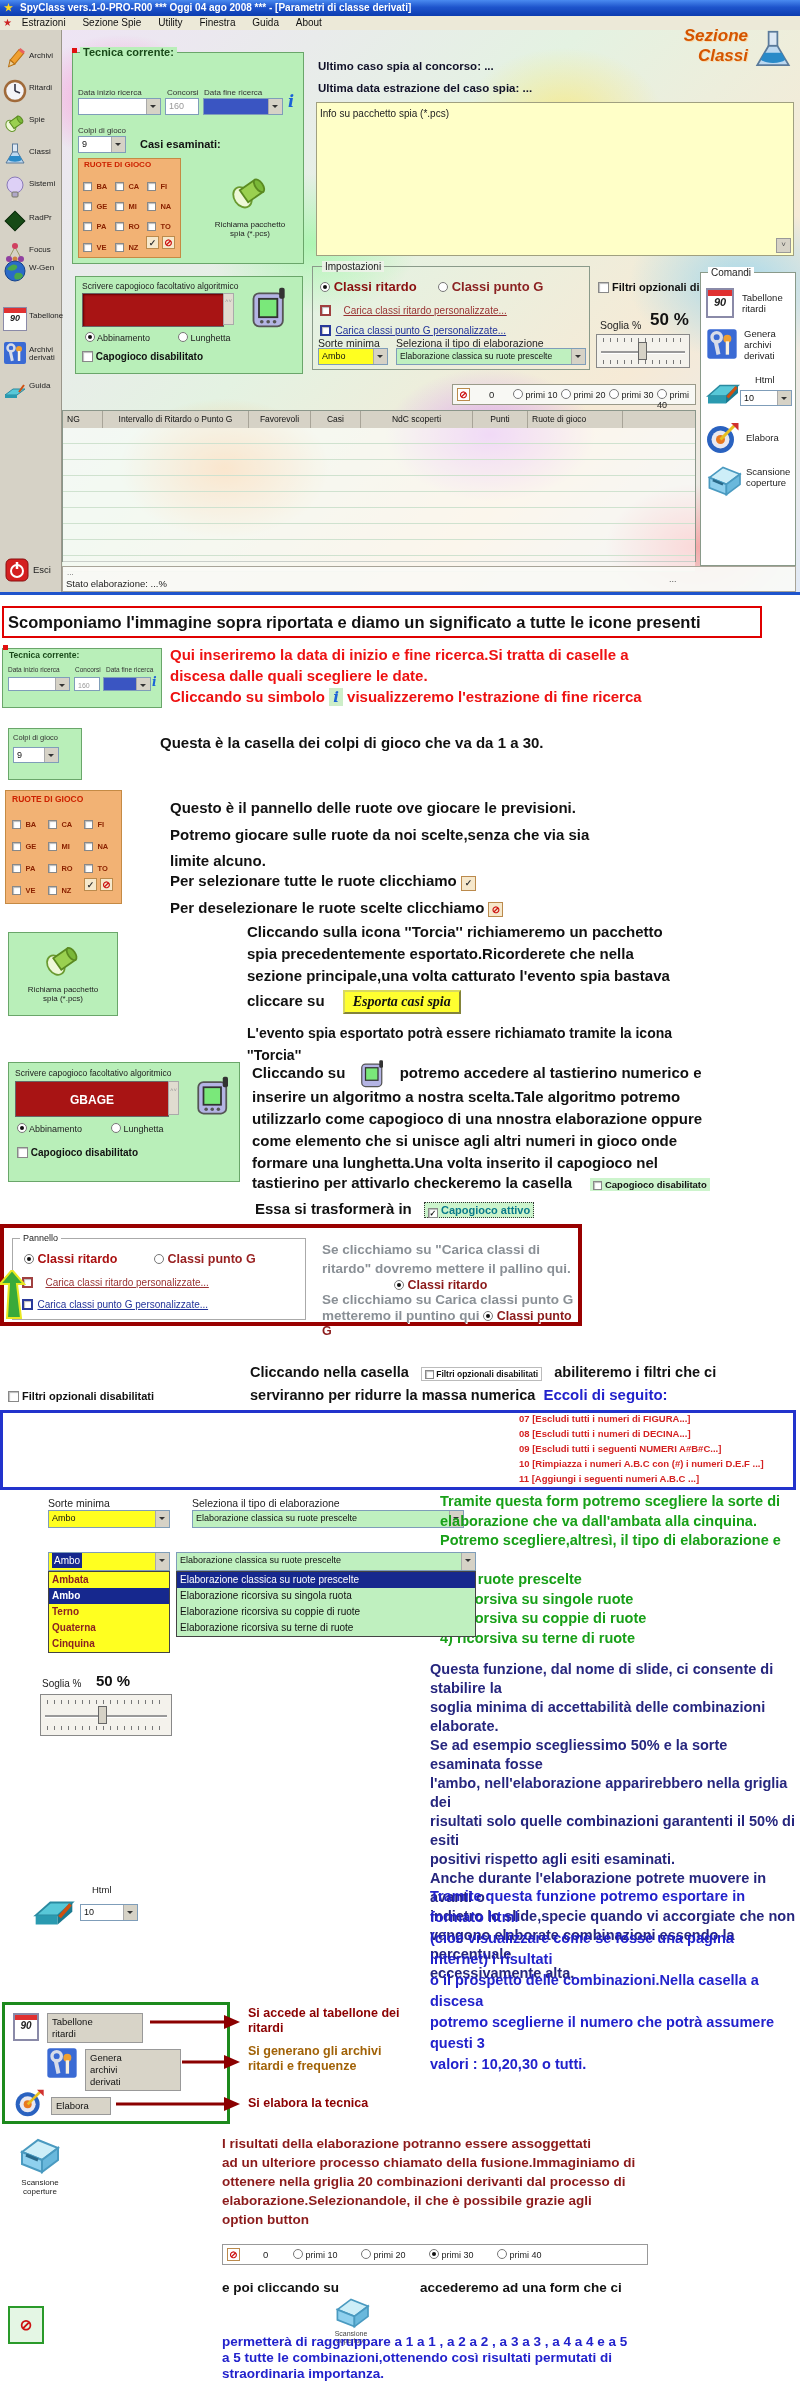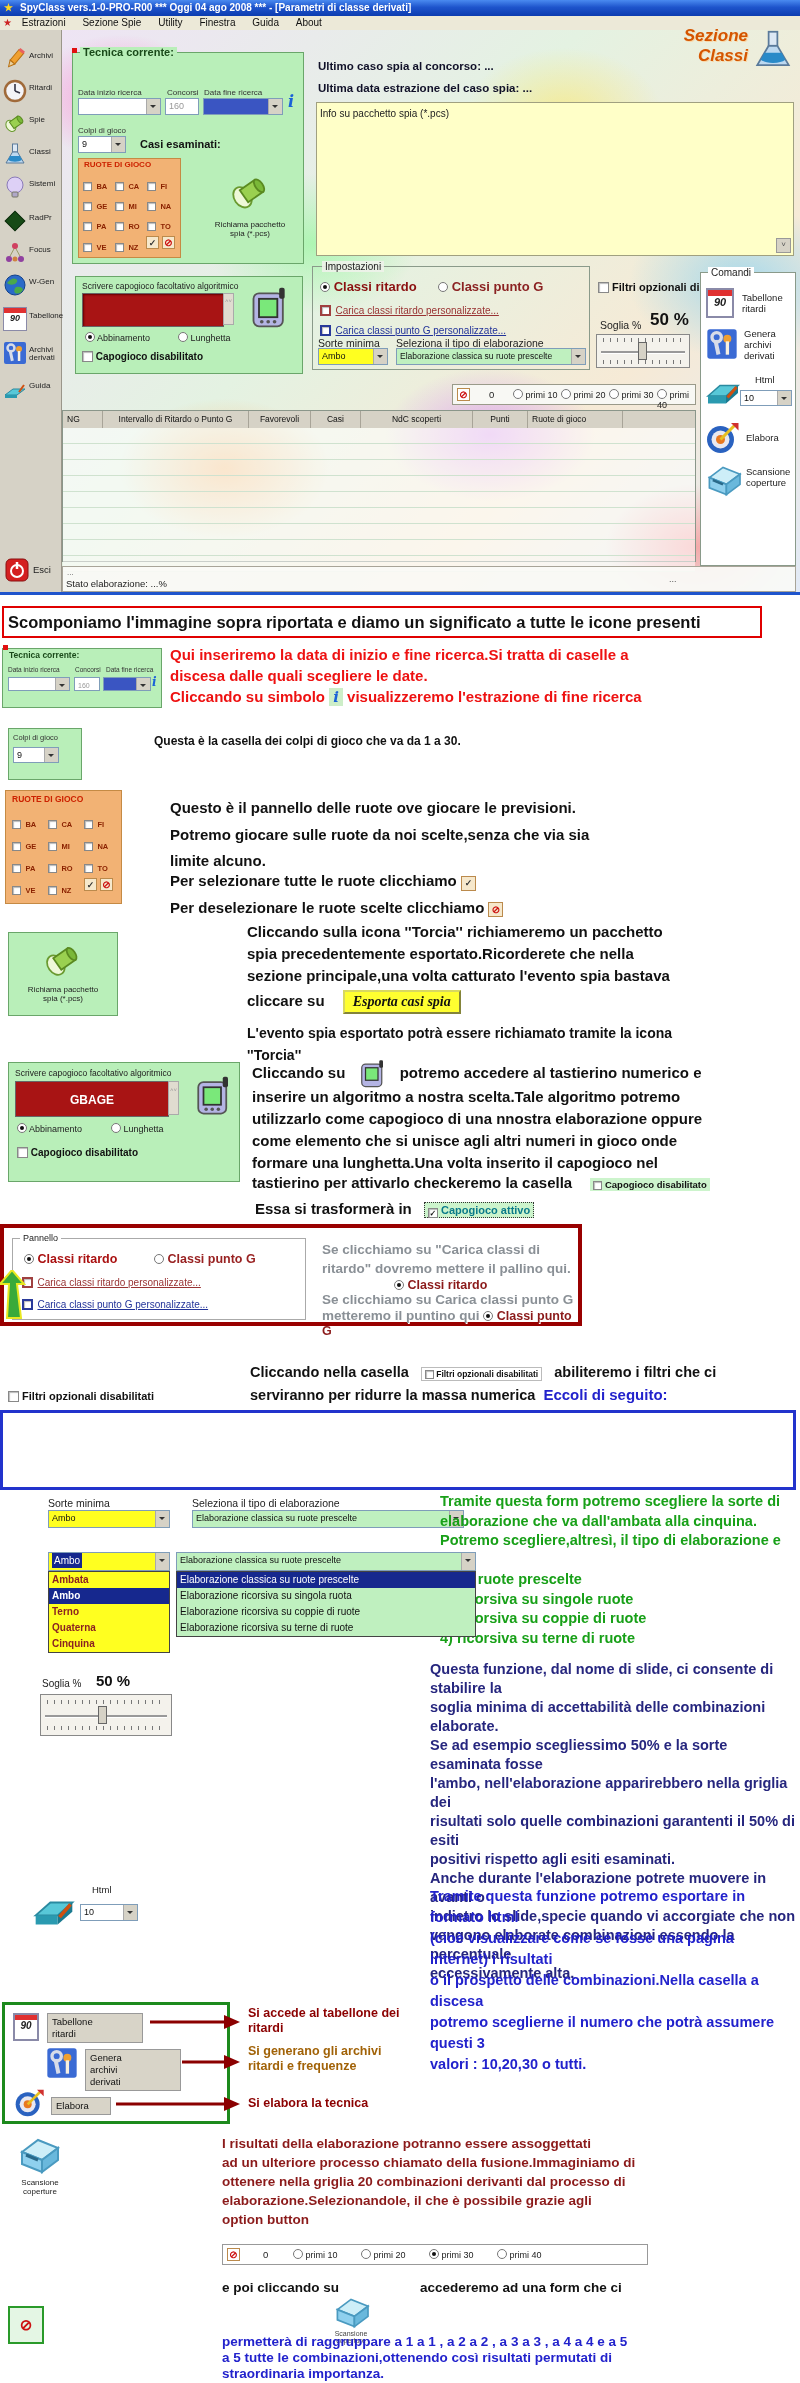--- a/index.html
+++ b/index.html
@@ -34,21 +34,21 @@
   .combo .dd{position:absolute;right:0;top:0;bottom:0;width:13px;background:#d6d2c6;border-left:1px solid #aaa;}
   .combo .dd::after{content:"";position:absolute;left:3px;top:6px;border:3px solid transparent;border-top-color:#333;}
   .combo.filled{background:#3a55c2;}
   .cb{display:inline-block;width:11px;height:11px;background:#fff;border:1px solid #888;box-shadow:inset 1px 1px 1px #bbb;box-sizing:border-box;vertical-align:-2px;}
   .radio{display:inline-block;width:10px;height:10px;border:1px solid #777;border-radius:50%;background:#fff;box-sizing:border-box;vertical-align:-1px;position:relative;}
   .radio.sel::after{content:"";position:absolute;left:2px;top:2px;width:4px;height:4px;border-radius:50%;background:#111;}
   .wheel-lbl{font-size:7.5px;font-weight:bold;color:#8b2200;}
   .mini-btn{display:inline-flex;align-items:center;justify-content:center;width:13px;height:13px;background:#f6e8cc;border:1px solid #bb8a4c;font-size:9px;box-sizing:border-box;}
   .noentry{color:#cc1111;font-weight:bold;font-size:10px;}
   .checkglyph{color:#333;font-weight:bold;font-size:9px;}
-  .link-red{color:#993333;text-decoration:underline;font-size:10px;}
+  .link-red{color:#993333;text-decoration:underline;font-size:10px;margin-left:8px;}
   .link-blue{color:#223399;text-decoration:underline;font-size:10px;}
   .grp{border:1px solid #8a9a8a;}
   .slider{background:#f4f2ec;border:1px solid #888;box-sizing:border-box;}
   .ticks{position:absolute;left:6px;right:6px;height:4px;background:repeating-linear-gradient(90deg,#777 0 1px,transparent 1px 7px);}
   .groove{position:absolute;left:4px;right:4px;top:50%;height:2px;background:#999;box-shadow:0 1px 0 #fff;}
   .thumb{position:absolute;width:7px;height:16px;background:#d6d2c6;border:1px solid #666;top:50%;transform:translateY(-50%);}
   .grid-hdr{background:#d6d2c6;border-right:1px solid #a8a498;font-size:8.5px;color:#111;line-height:16px;text-align:center;box-sizing:border-box;overflow:hidden;}
   .grid-row{height:15px;border-bottom:1px solid #cfe2cf;background:rgba(255,255,255,.55);}
   .chip-green{background:#ccf4cc;font-weight:bold;color:#111;padding:1px 3px;font-size:9.5px;}
   .chip-white{background:#fff;border:1px solid #bbb;font-weight:bold;color:#111;padding:1px 3px;font-size:8.5px;}
@@ -138,21 +138,21 @@
     <svg class="icon22" viewBox="0 0 24 24">
         <line x1="12" y1="6" x2="6" y2="17" stroke="#996"></line>
         <line x1="12" y1="6" x2="18" y2="17" stroke="#996"></line>
         <circle cx="12" cy="5" r="3" fill="#d04060"></circle>
         <circle cx="6" cy="18" r="3" fill="#9040a0"></circle>
         <circle cx="18" cy="18" r="3" fill="#9040a0"></circle>
         <circle cx="12" cy="18" r="2.5" fill="#d08040"></circle>
       </svg>
     <span class="lbl">Focus</span>
     </div>
-  <div class="tb-item" style="top:242px;">
+  <div class="tb-item" style="top:228px;">
     <svg class="icon22" viewBox="0 0 24 24">
         <circle cx="12" cy="12" r="10" fill="#2a6ac8" stroke="#13418a"></circle>
         <path d="M4 10 q5-6 9-4 q3 2-1 5 q-5 2-8-1Z" fill="#4aa84a"></path>
         <path d="M13 14 q6-1 7 3 q-3 5-8 3 q-2-3 1-6Z" fill="#4aa84a"></path>
       </svg>
     <span class="lbl">W-Gen</span>
     </div>
   <div class="tb-item" style="top:276px;">
     <div class="icon22" style="background:#fff;border:1.5px solid #8a8aa8;box-sizing:border-box;">
       <div style="height:5px;background:#e03030;"></div>
@@ -389,21 +389,21 @@
 <div class="abs b t-red" style="left:170px;top:688px;font-size:15px;">
   <span>Cliccando su simbolo</span>
   <span class="iicon" style="background:#cdeec8;padding:0 4px;font-size:15px;">i</span>
   <span>visualizzeremo l'estrazione di fine ricerca</span>
 </div>
 
 <div class="abs green-panel" style="left:8px;top:728px;width:72px;height:50px;">
   <span class="abs" style="left:4px;top:4px;font-size:7.5px;color:#333;">Colpi di gioco</span>
   <div class="combo" style="left:4px;top:18px;width:46px;height:16px;">9<span class="dd"></span></div>
 </div>
-<div class="abs b t-black" style="left:154px;top:734px;font-size:12px;">Questa è la casella dei colpi di gioco che va da 1 a 30.</div>
+<div class="abs b t-black" style="left:160px;top:734px;font-size:15px;">Questa è la casella dei colpi di gioco che va da 1 a 30.</div>
 
 <div class="abs orange-panel" style="left:5px;top:790px;width:115px;height:112px;">
   <span class="abs b" style="left:6px;top:3px;font-size:8.5px;color:#cc2200;">RUOTE DI GIOCO</span>
   <span class="abs" style="left:6px;top:22px;"><span class="cb" style="width:9px;height:9px;"></span> <span class="wheel-lbl">BA</span></span>
   <span class="abs" style="left:42px;top:22px;"><span class="cb" style="width:9px;height:9px;"></span> <span class="wheel-lbl">CA</span></span>
   <span class="abs" style="left:78px;top:22px;"><span class="cb" style="width:9px;height:9px;"></span> <span class="wheel-lbl">FI</span></span>
   <span class="abs" style="left:6px;top:44px;"><span class="cb" style="width:9px;height:9px;"></span> <span class="wheel-lbl">GE</span></span>
   <span class="abs" style="left:42px;top:44px;"><span class="cb" style="width:9px;height:9px;"></span> <span class="wheel-lbl">MI</span></span>
   <span class="abs" style="left:78px;top:44px;"><span class="cb" style="width:9px;height:9px;"></span> <span class="wheel-lbl">NA</span></span>
   <span class="abs" style="left:6px;top:66px;"><span class="cb" style="width:9px;height:9px;"></span> <span class="wheel-lbl">PA</span></span>
@@ -505,20 +505,25 @@
 </div>
 
 <div class="abs b t-black" style="left:250px;top:1364px;font-size:14.5px;">
   <span>Cliccando nella casella</span>
   <span class="chip-white" style="margin:0 8px;"><span class="cb" style="width:9px;height:9px;"></span> <span>Filtri opzionali disabilitati</span></span>
   <span>abiliteremo i filtri che ci</span>
 </div>
 <div class="abs b t-black" style="left:250px;top:1386px;font-size:14.5px;"><span>serviranno per ridurre la massa numerica</span>&nbsp; <span class="t-blue" style="font-size:15px;">Eccoli di seguito:</span></div>
 <span class="abs b" style="left:8px;top:1390px;font-size:11px;color:#111;"><span class="cb"></span> <span>Filtri opzionali disabilitati</span></span>
 <div class="abs" style="left:0;top:1410px;width:796px;height:80px;border:3px solid #2233cc;box-sizing:border-box;">
+  <div class="abs pre filters" style="left:516px;top:-2px;color:#d42222;line-height:15px;">07 [Escludi tutti i numeri di FIGURA...]
+08 [Escludi tutti i numeri di DECINA...]
+09 [Escludi tutti i seguenti NUMERI A#B#C...]
+10 [Rimpiazza i numeri A.B.C con (#) i numeri D.E.F ...]
+11 [Aggiungi i seguenti numeri A.B.C ...]</div>
 </div>
 
 <span class="abs" style="left:48px;top:1497px;font-size:10.5px;color:#222;">Sorte minima</span>
 <div class="combo" style="left:48px;top:1510px;width:122px;height:18px;background:#ffff20;">Ambo<span class="dd"></span></div>
 <span class="abs" style="left:192px;top:1497px;font-size:10.5px;color:#222;">Seleziona il tipo di elaborazione</span>
 <div class="combo" style="left:192px;top:1510px;width:272px;height:18px;background:#bff0bf;">Elaborazione classica su ruote prescelte<span class="dd"></span></div>
 <div class="abs b pre t-green" style="left:440px;top:1492px;width:355px;font-size:14.5px;line-height:19.5px;">Tramite questa form potremo scegliere la sorte di
 elaborazione che va dall'ambata alla cinquina.
 Potremo scegliere,altresì, il tipo di elaborazione e cioè:
 1) su ruote prescelte

